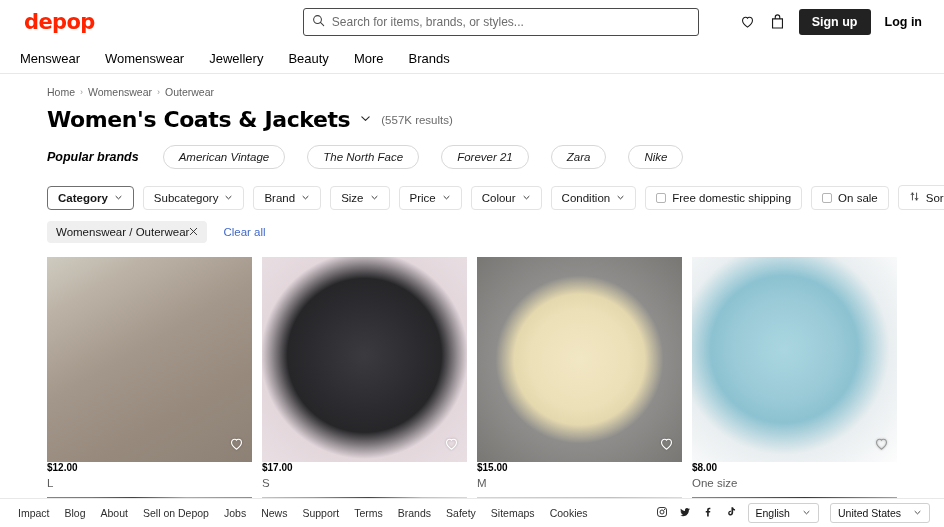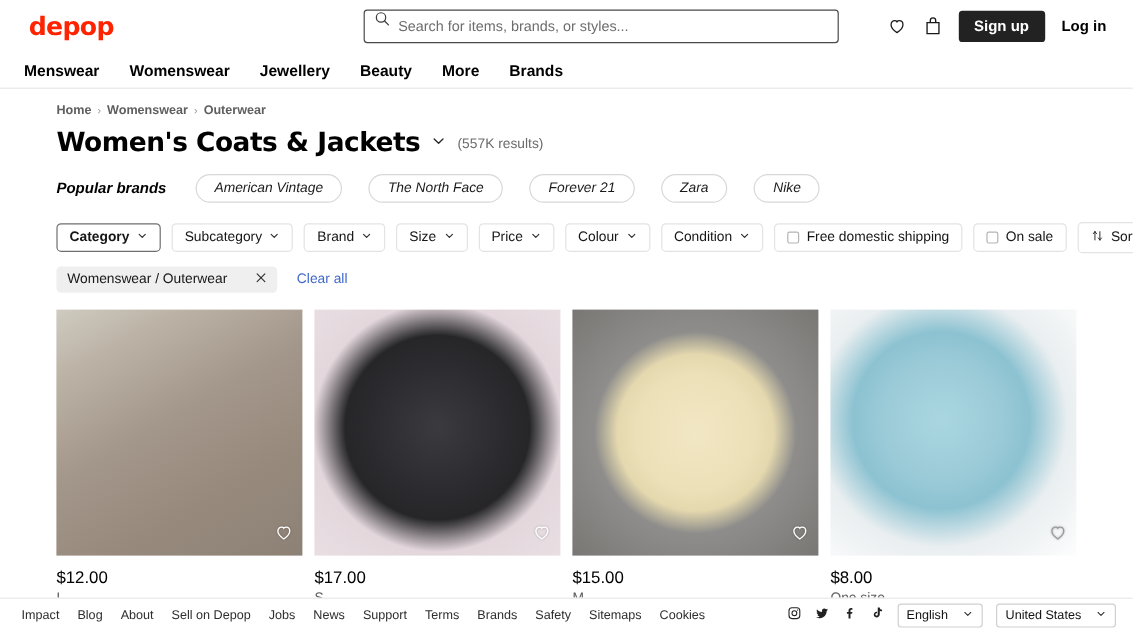--- a/index.html
+++ b/index.html
@@ -29,20 +29,21 @@
     margin-right: 18px;
     cursor: pointer;
     font-family: "DejaVu Sans", sans-serif;
   }
   .searchwrap {
     width: 396px;
     height: 28px;
     border: 1px solid #4a4a4a;
     border-radius: 3px;
     display: flex;
+    align-items: center;
     padding: 0 8px;
     margin-left: 190px;
     background: #fff;
   }
   .searchwrap svg { flex: 0 0 auto; margin-right: 7px; }
   .searchwrap input {
     border: none; outline: none;
     font-size: 12px;
     font-family: "Liberation Sans", sans-serif;
     color: #2b2b2b;
@@ -81,38 +82,38 @@
   .nav {
     height: 31px;
     display: flex;
     align-items: center;
     gap: 25px;
     padding: 0 20px 0 20px;
     border-bottom: 1px solid #e8e8e8;
   }
   .nav .navitem {
     font-size: 13px;
-    font-weight: 700;
+    font-weight: 400;
     cursor: pointer;
     color: #000;
   }
 
   
   .content { padding: 0 20px; }
 
   .breadcrumb {
     display: flex; align-items: center;
     gap: 5px;
     font-size: 10.5px;
     color: #5f5f5f;
     padding-top: 12px;
     margin-left: 27px;
   }
   .breadcrumb .bcsep { color: #9a9a9a; font-size: 9px; }
-  .breadcrumb .bcitem { cursor: pointer; font-weight: bold; }
+  .breadcrumb .bcitem { cursor: pointer; }
 
   .titlerow {
     display: flex;
     align-items: center;
     gap: 9px;
     margin-left: 27px;
     margin-top: 9px;
   }
   .pagetitle {
     font-size: 22px;
@@ -180,21 +181,21 @@
     margin-left: 27px;
     margin-top: 11px;
   }
   .activechip {
     background: #efefef;
     border-radius: 4px;
     padding: 5px 9px;
     font-size: 11.5px;
     display: flex;
     align-items: center;
-    gap: 24px;
+    gap: 0;
     cursor: pointer;
     color: #161616;
   }
   .clearall { font-size: 11.5px; color: #4169c9; cursor: pointer; }
 
   
   .grid {
     display: grid;
     grid-template-columns: repeat(4, 205px);
     gap: 10px;
@@ -207,21 +208,21 @@
     position: relative;
     overflow: hidden;
     background: #e9e9e9;
   }
   .thumb .hearticon {
     position: absolute;
     right: 7px; bottom: 6px;
     cursor: pointer;
     filter: drop-shadow(0 0 1px rgba(0,0,0,.25));
   }
-  .price { font-size: 14px; font-weight: 400; margin-top: 10px; }
+  .price { font-size: 10px; font-weight: 700; }
   .size { font-size: 11.5px; color: #5d5d5d; margin-top: 4px; }
 
   .row2 {
     display: grid;
     grid-template-columns: repeat(4, 205px);
     gap: 10px;
     margin-left: 27px;
     margin-top: 8px;
   }
   .row2 .strip { width: 205px; height: 14px; }

